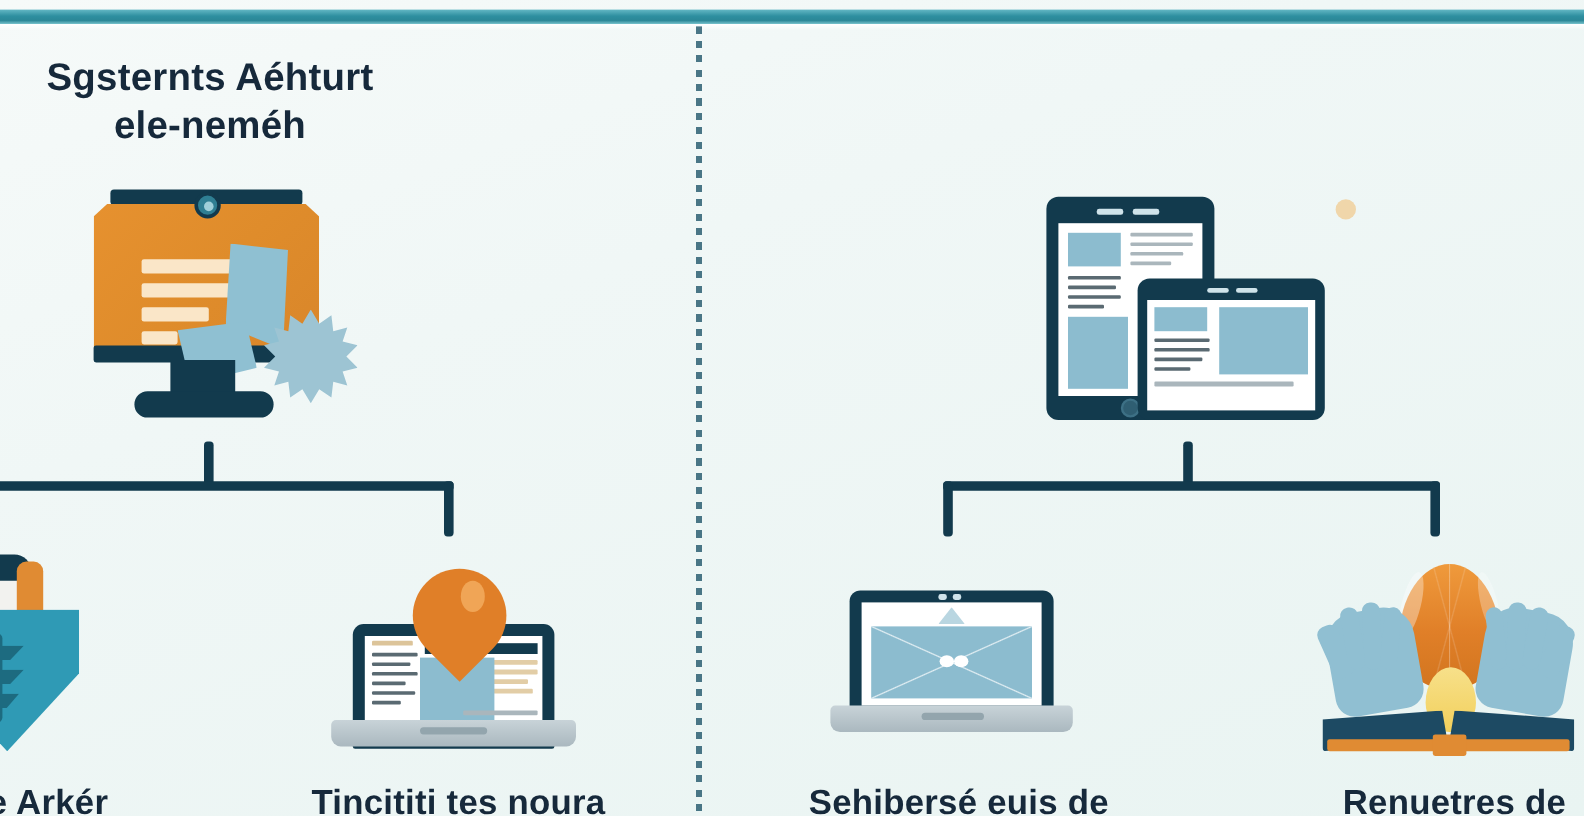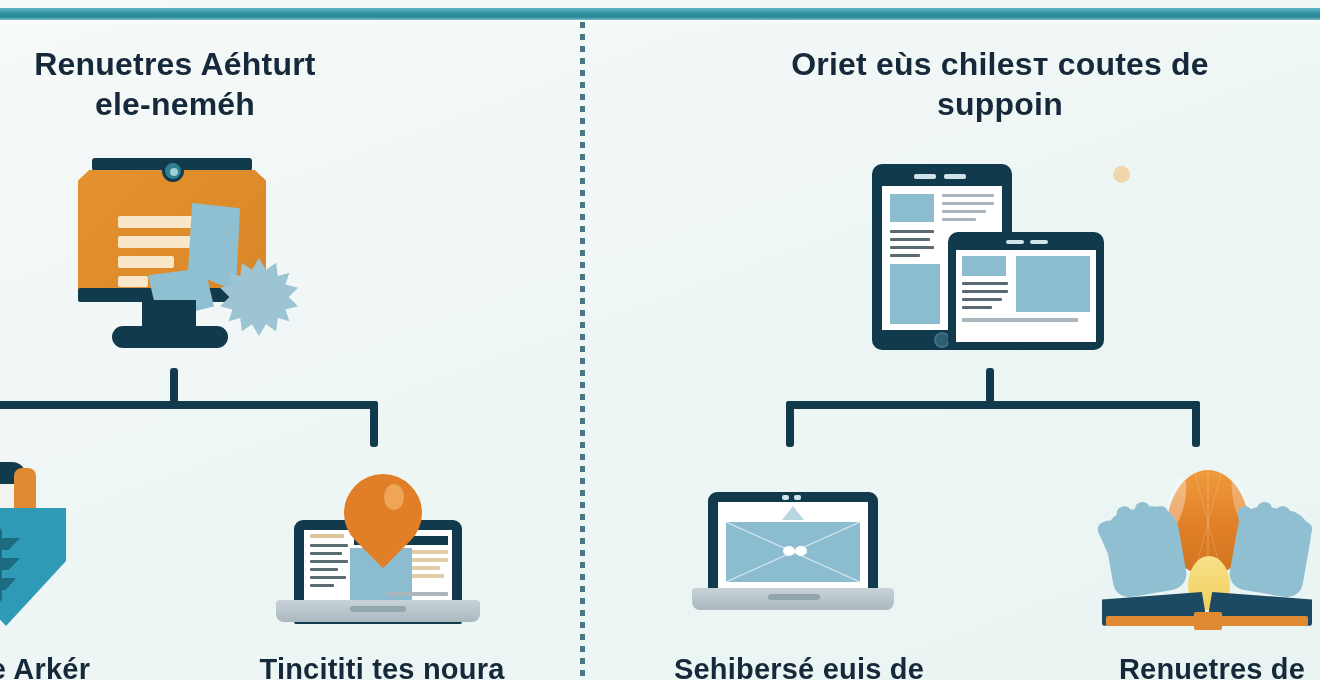--- a/index.html
+++ b/index.html
@@ -103,23 +103,22 @@
 </head>
 <body>
 
 <div id="stage">
 
   <div class="top-rule"></div>
   <div class="top-rule-glow"></div>
 
   <div class="divider"></div>
 
-  <div class="heading blurwrap" id="heading-left">Renuetres Aéhturt ele-neméh</div>
-
-  <div class="heading blurwrap" id="heading-right">Oriet eùs chilesт coutes de suppoin</div>
+  <div class="heading blurwrap" id="heading-left">Sgsternts Aéhturt ele-neméh</div>
+
 
   <div class="icon-wrap" style="left:70px;top:158px;width:230px;height:200px;">
     <div class="mon-bezel"></div>
     <div class="mon-screen"></div>
     <div class="mon-shelf"></div>
     <div class="mon-cam"></div>
     <div class="mon-line" style="left:48px;top:58px;width:78px;height:12px;"></div>
     <div class="mon-line" style="left:48px;top:78px;width:78px;height:12px;"></div>
     <div class="mon-line" style="left:48px;top:98px;width:56px;height:12px;"></div>
     <div class="mon-line" style="left:48px;top:118px;width:30px;height:11px;"></div>

